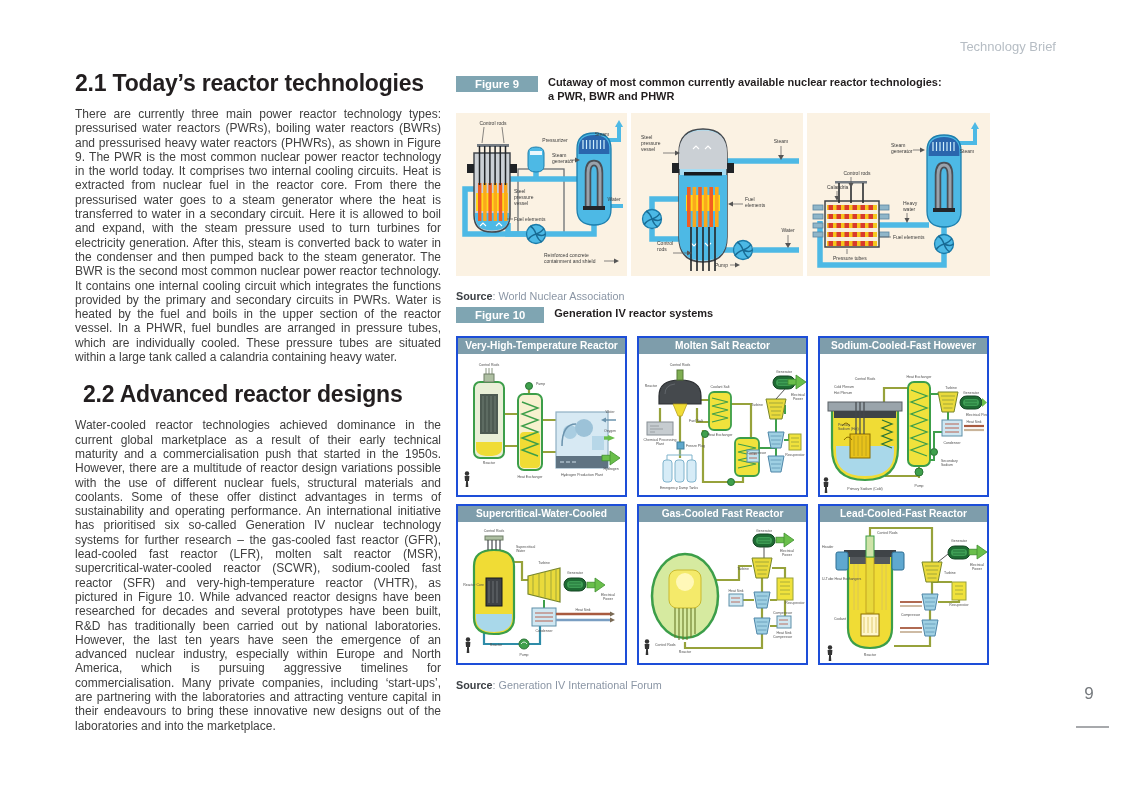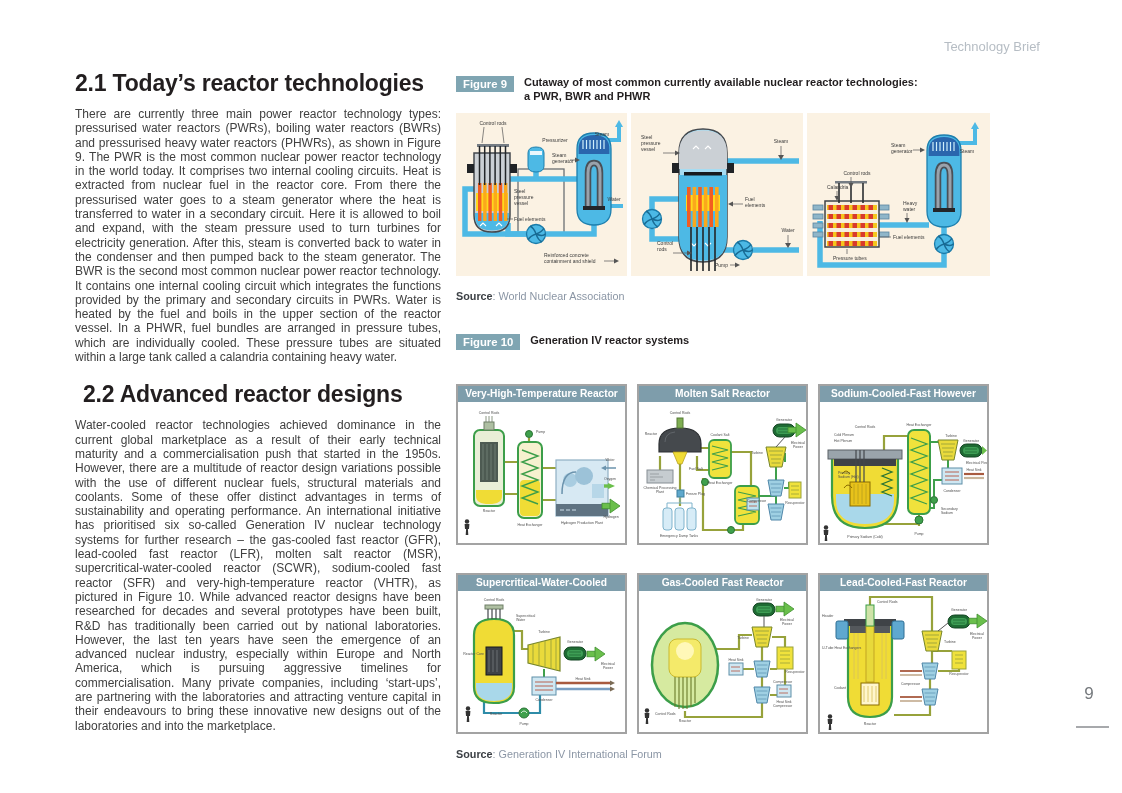--- a/index.html
+++ b/index.html
@@ -1,32 +1,32 @@
 <!DOCTYPE html>
 <html><head>
 <meta charset="utf-8">
 <style>
   html,body{margin:0;padding:0;background:#fff;font-family:"Liberation Sans",sans-serif;}
   .page{position:relative;width:1122px;height:793px;background:#fff;overflow:hidden;}
-  .hdr-brief{position:absolute;top:39px;right:82px;font-size:13px;color:#b6bdc4;}
+  .hdr-brief{position:absolute;top:39px;right:66px;font-size:13px;color:#b6bdc4;}
   .leftcol{position:absolute;left:75px;top:70px;width:366px;}
   .h-sec{font-size:23px;font-weight:bold;color:#221e1f;margin:0 0 10px 0;letter-spacing:-0.2px;}
   .h-sec2{margin-top:17px;margin-left:8px;}
   .body-p{font-size:12px;line-height:14.3px;text-align:justify;color:#404040;margin:0;}
   .rightcol{position:absolute;left:456px;top:76px;width:534px;}
   .figrow{display:flex;align-items:flex-start;}
-  .chip{background:#7fa5b2;color:#fff;font-weight:bold;font-size:11.3px;padding:2px 7px;white-space:nowrap;flex:none;}
+  .chip{background:#7fa5b2;color:#fff;font-weight:bold;font-size:11.3px;padding:2px 19px;white-space:nowrap;flex:none;}
   .figcap{margin-left:10px;font-weight:bold;font-size:11px;color:#221e1f;line-height:1.27;}
   .f9row{display:flex;gap:4px;margin-top:9px;}
   .f9row svg{display:block;}
   .src{font-size:10.8px;color:#8b96a5;margin-top:14px;}
   .src b{color:#3c4045;}
-  .f10gap{margin-top:32px;}
+  .f10gap{margin-top:5px;}
   .f10grid{display:grid;grid-template-columns:repeat(3,171px);column-gap:10px;row-gap:7px;margin-top:13px;}
-  .f10panel{border:2px solid #a3a3a3;background:#5eead4;margin-top:21px;}
+  .f10panel{border:2px solid #1d4ed8;background:#5eead4;}
   .f10hdr{height:16px;background:#7e9dab;color:#fff;font-weight:bold;font-size:10.2px;text-align:center;line-height:16px;}
   .f10panel svg{display:block;}
   .pagenum{position:absolute;top:684px;left:1066px;width:46px;text-align:center;font-size:17px;color:#75797d;}
   .pagenum-rule{position:absolute;top:726px;left:1076px;width:33px;border-top:2px solid #a7a9ac;}
   svg text{font-family:"Liberation Sans",sans-serif;}
   .lbl{font-size:5px;fill:#3a3a3a;}
   .lbl2{font-size:3.5px;fill:#4e4e4e;}
   .pipe{stroke:#4db9e5;stroke-width:5.5;fill:none;}
   .pipe2{stroke:#4db9e5;stroke-width:4;fill:none;}
   .op{stroke:#97a23b;stroke-width:2.2;fill:none;}

